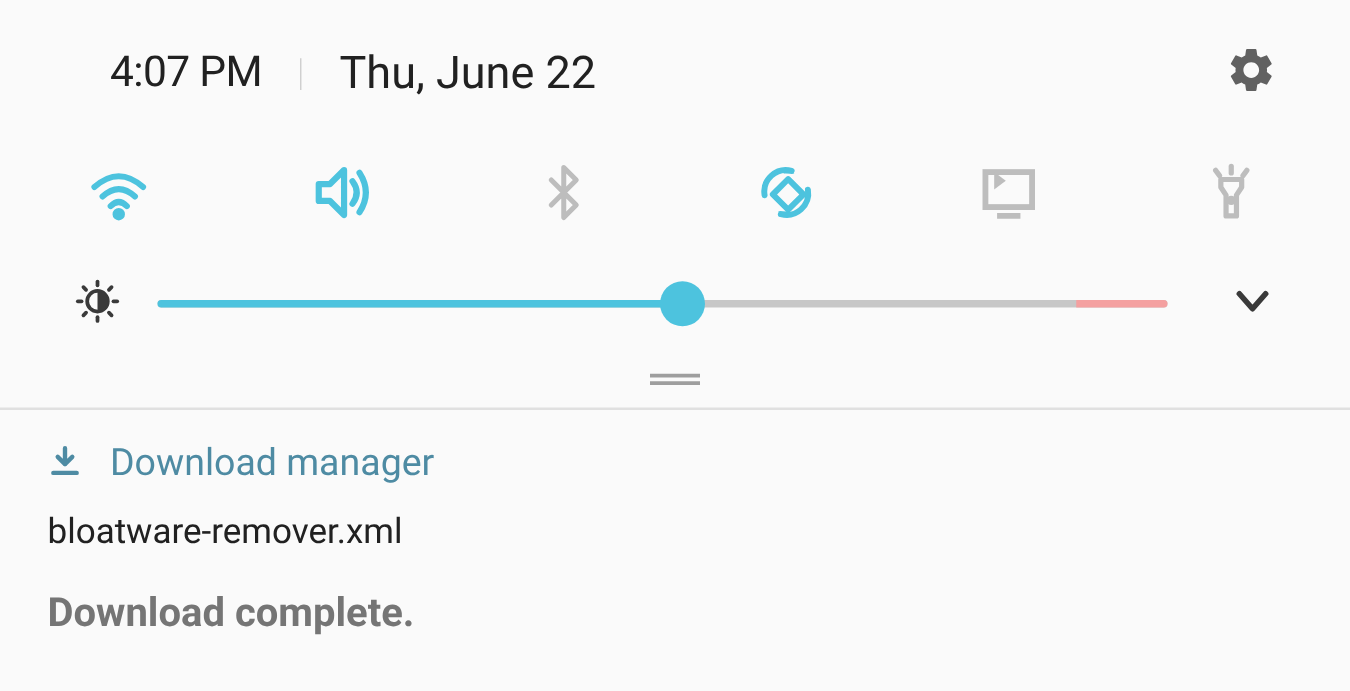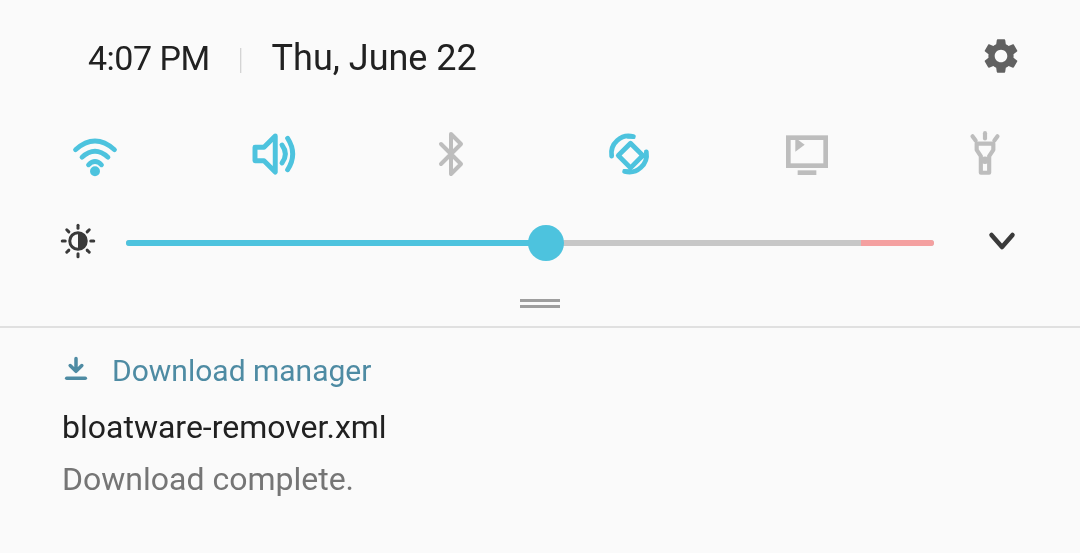--- a/index.html
+++ b/index.html
@@ -116,40 +116,41 @@
       width: 40px;
       height: 9px;
       border-top: 3px solid #9e9e9e;
       border-bottom: 3px solid #9e9e9e;
     }
     .separator {
       height: 2px;
       background: #e0e0e0;
     }
     .notification {
-      padding: 25px 62px;
+      padding: 25px 38px;
     }
     .notif-header {
       display: flex;
       align-items: center;
       gap: 22px;
       margin-bottom: 20px;
     }
     .notif-app {
       font-size: 30px;
       color: #4e8ba3;
     }
     .notif-title {
-      font-size: 32px;
+      font-size: 28px;
       color: #212121;
-      margin-bottom: 14px;
+      margin-bottom: 30px;
     }
     .notif-subtitle {
       font-size: 32px;
       color: #757575;
+      font-weight: bold;
     }
   </style>
 </head>
 <body>
 
 <div class="status-bar">
   <div class="status-left">
     <span class="time">4:07 PM</span>
     <span class="divider">|</span>
     <span class="date">Thu, June 22</span>

